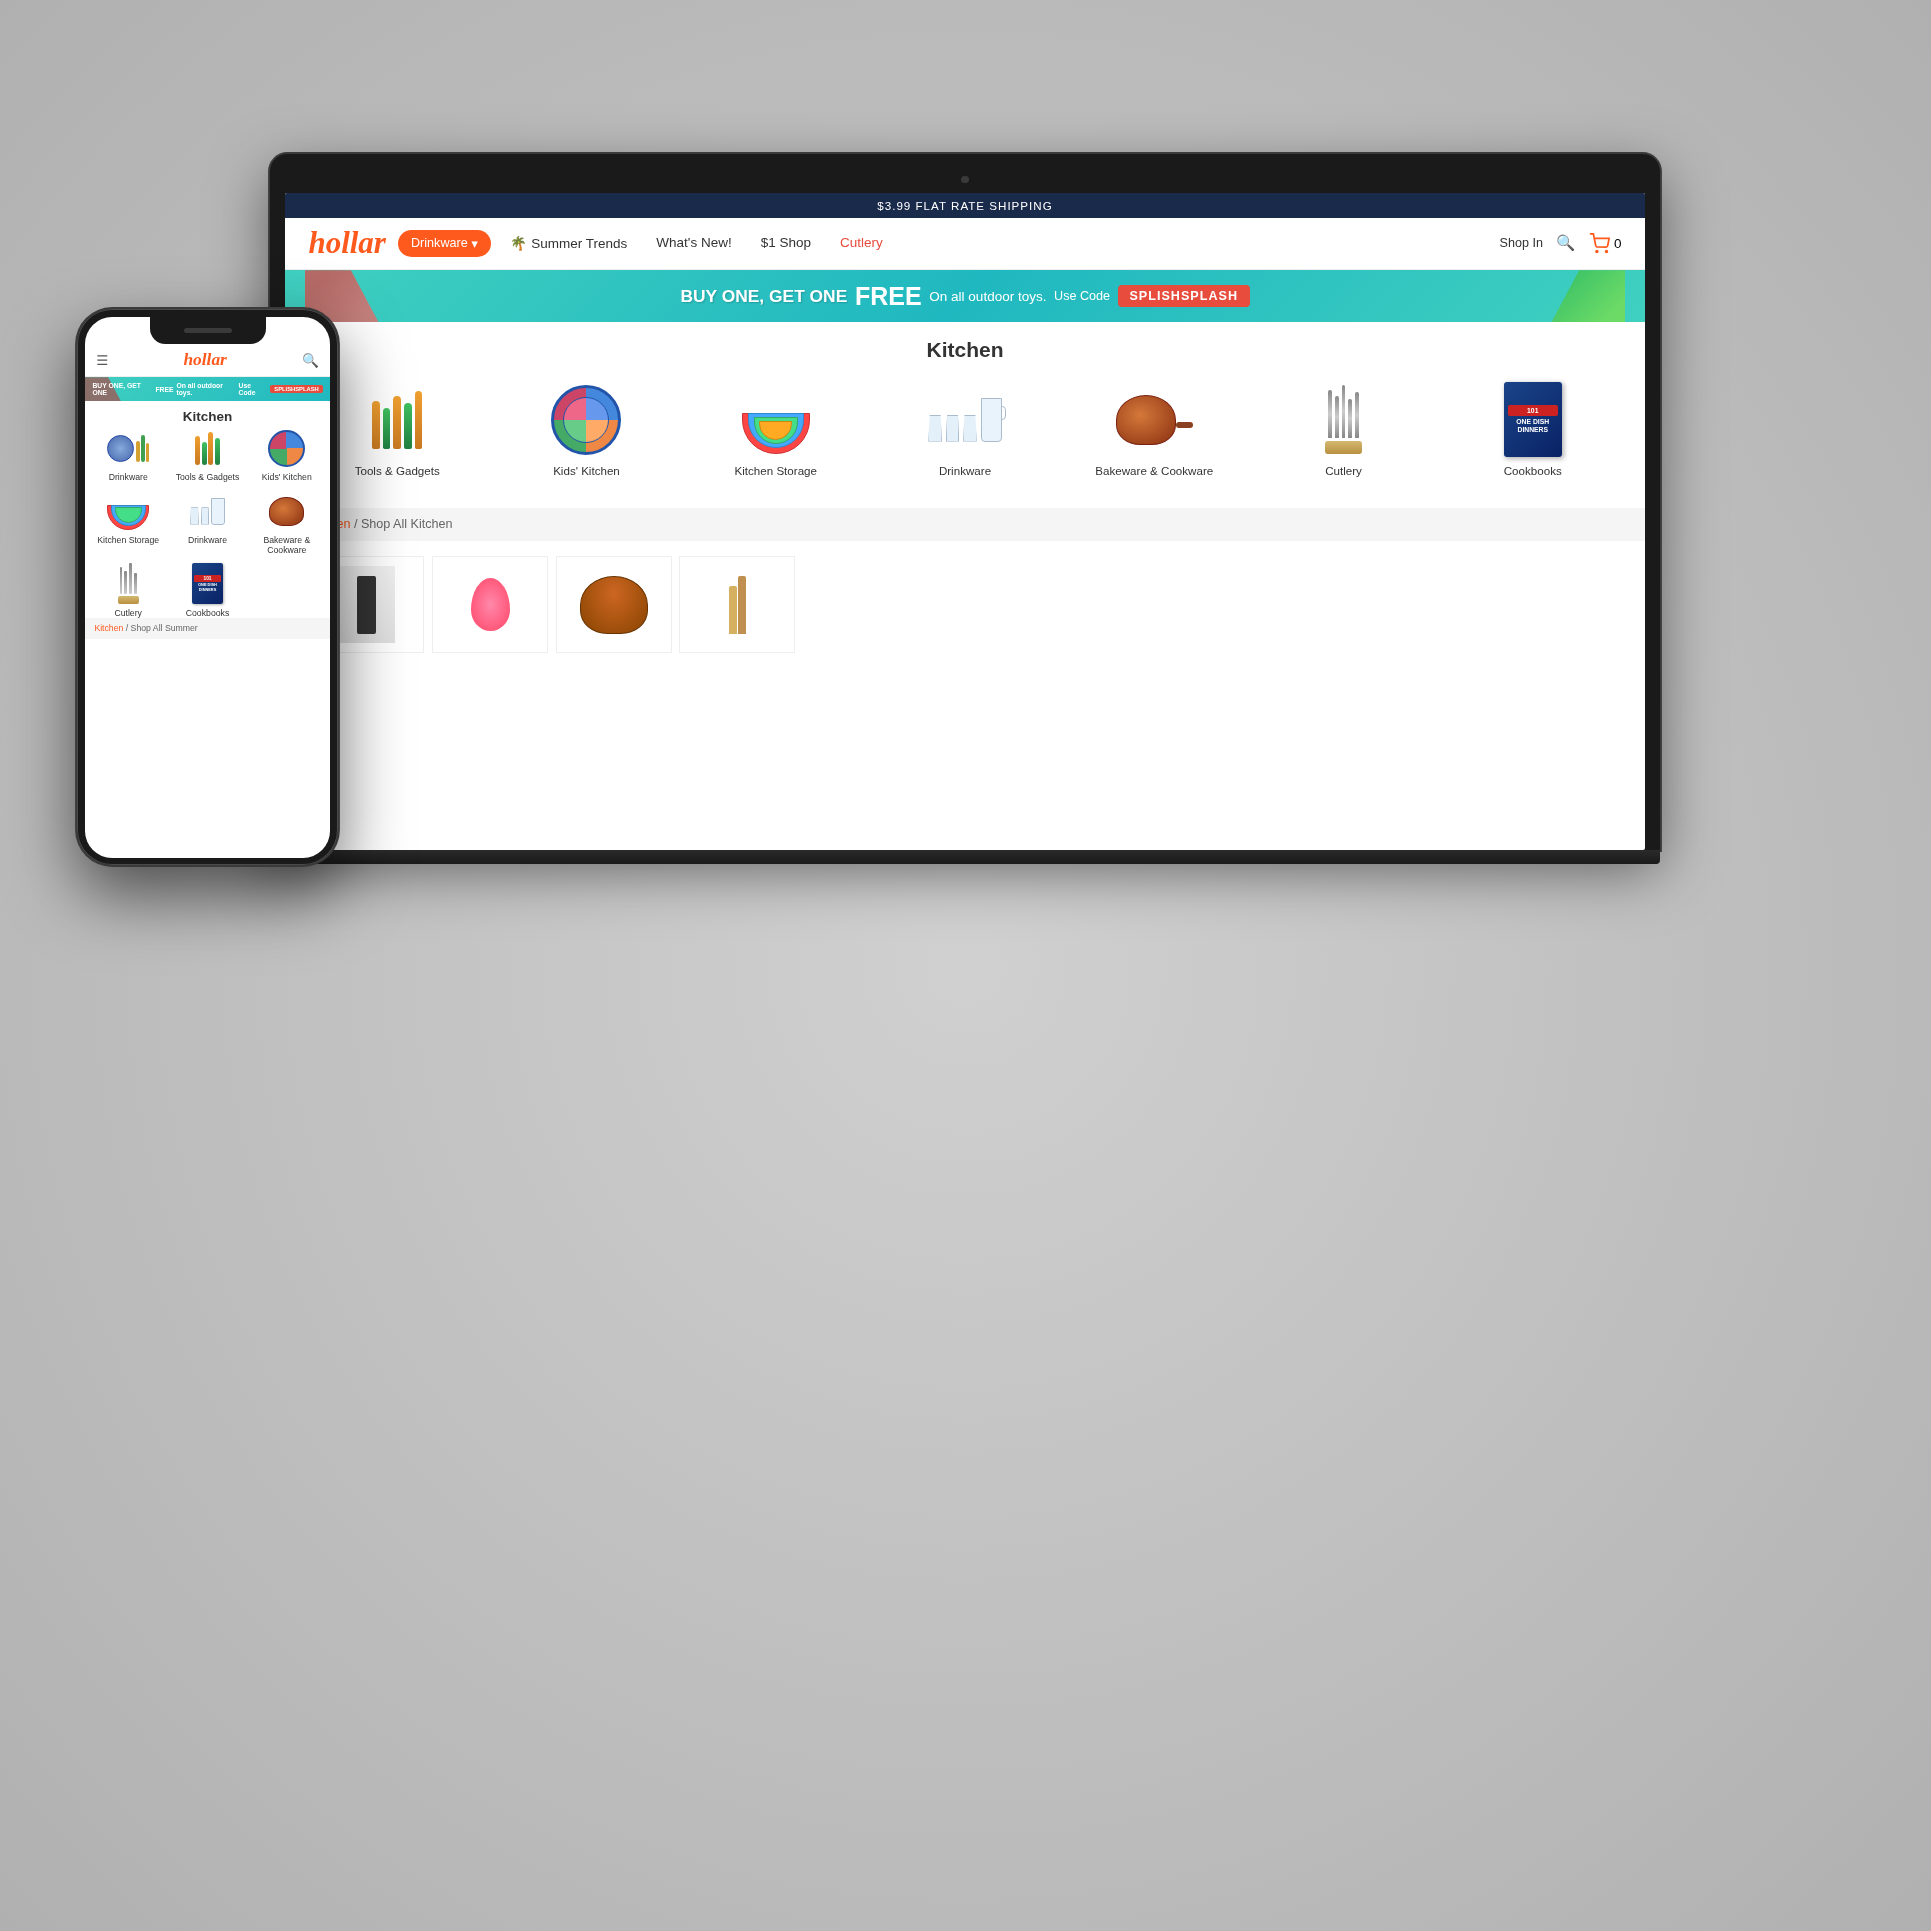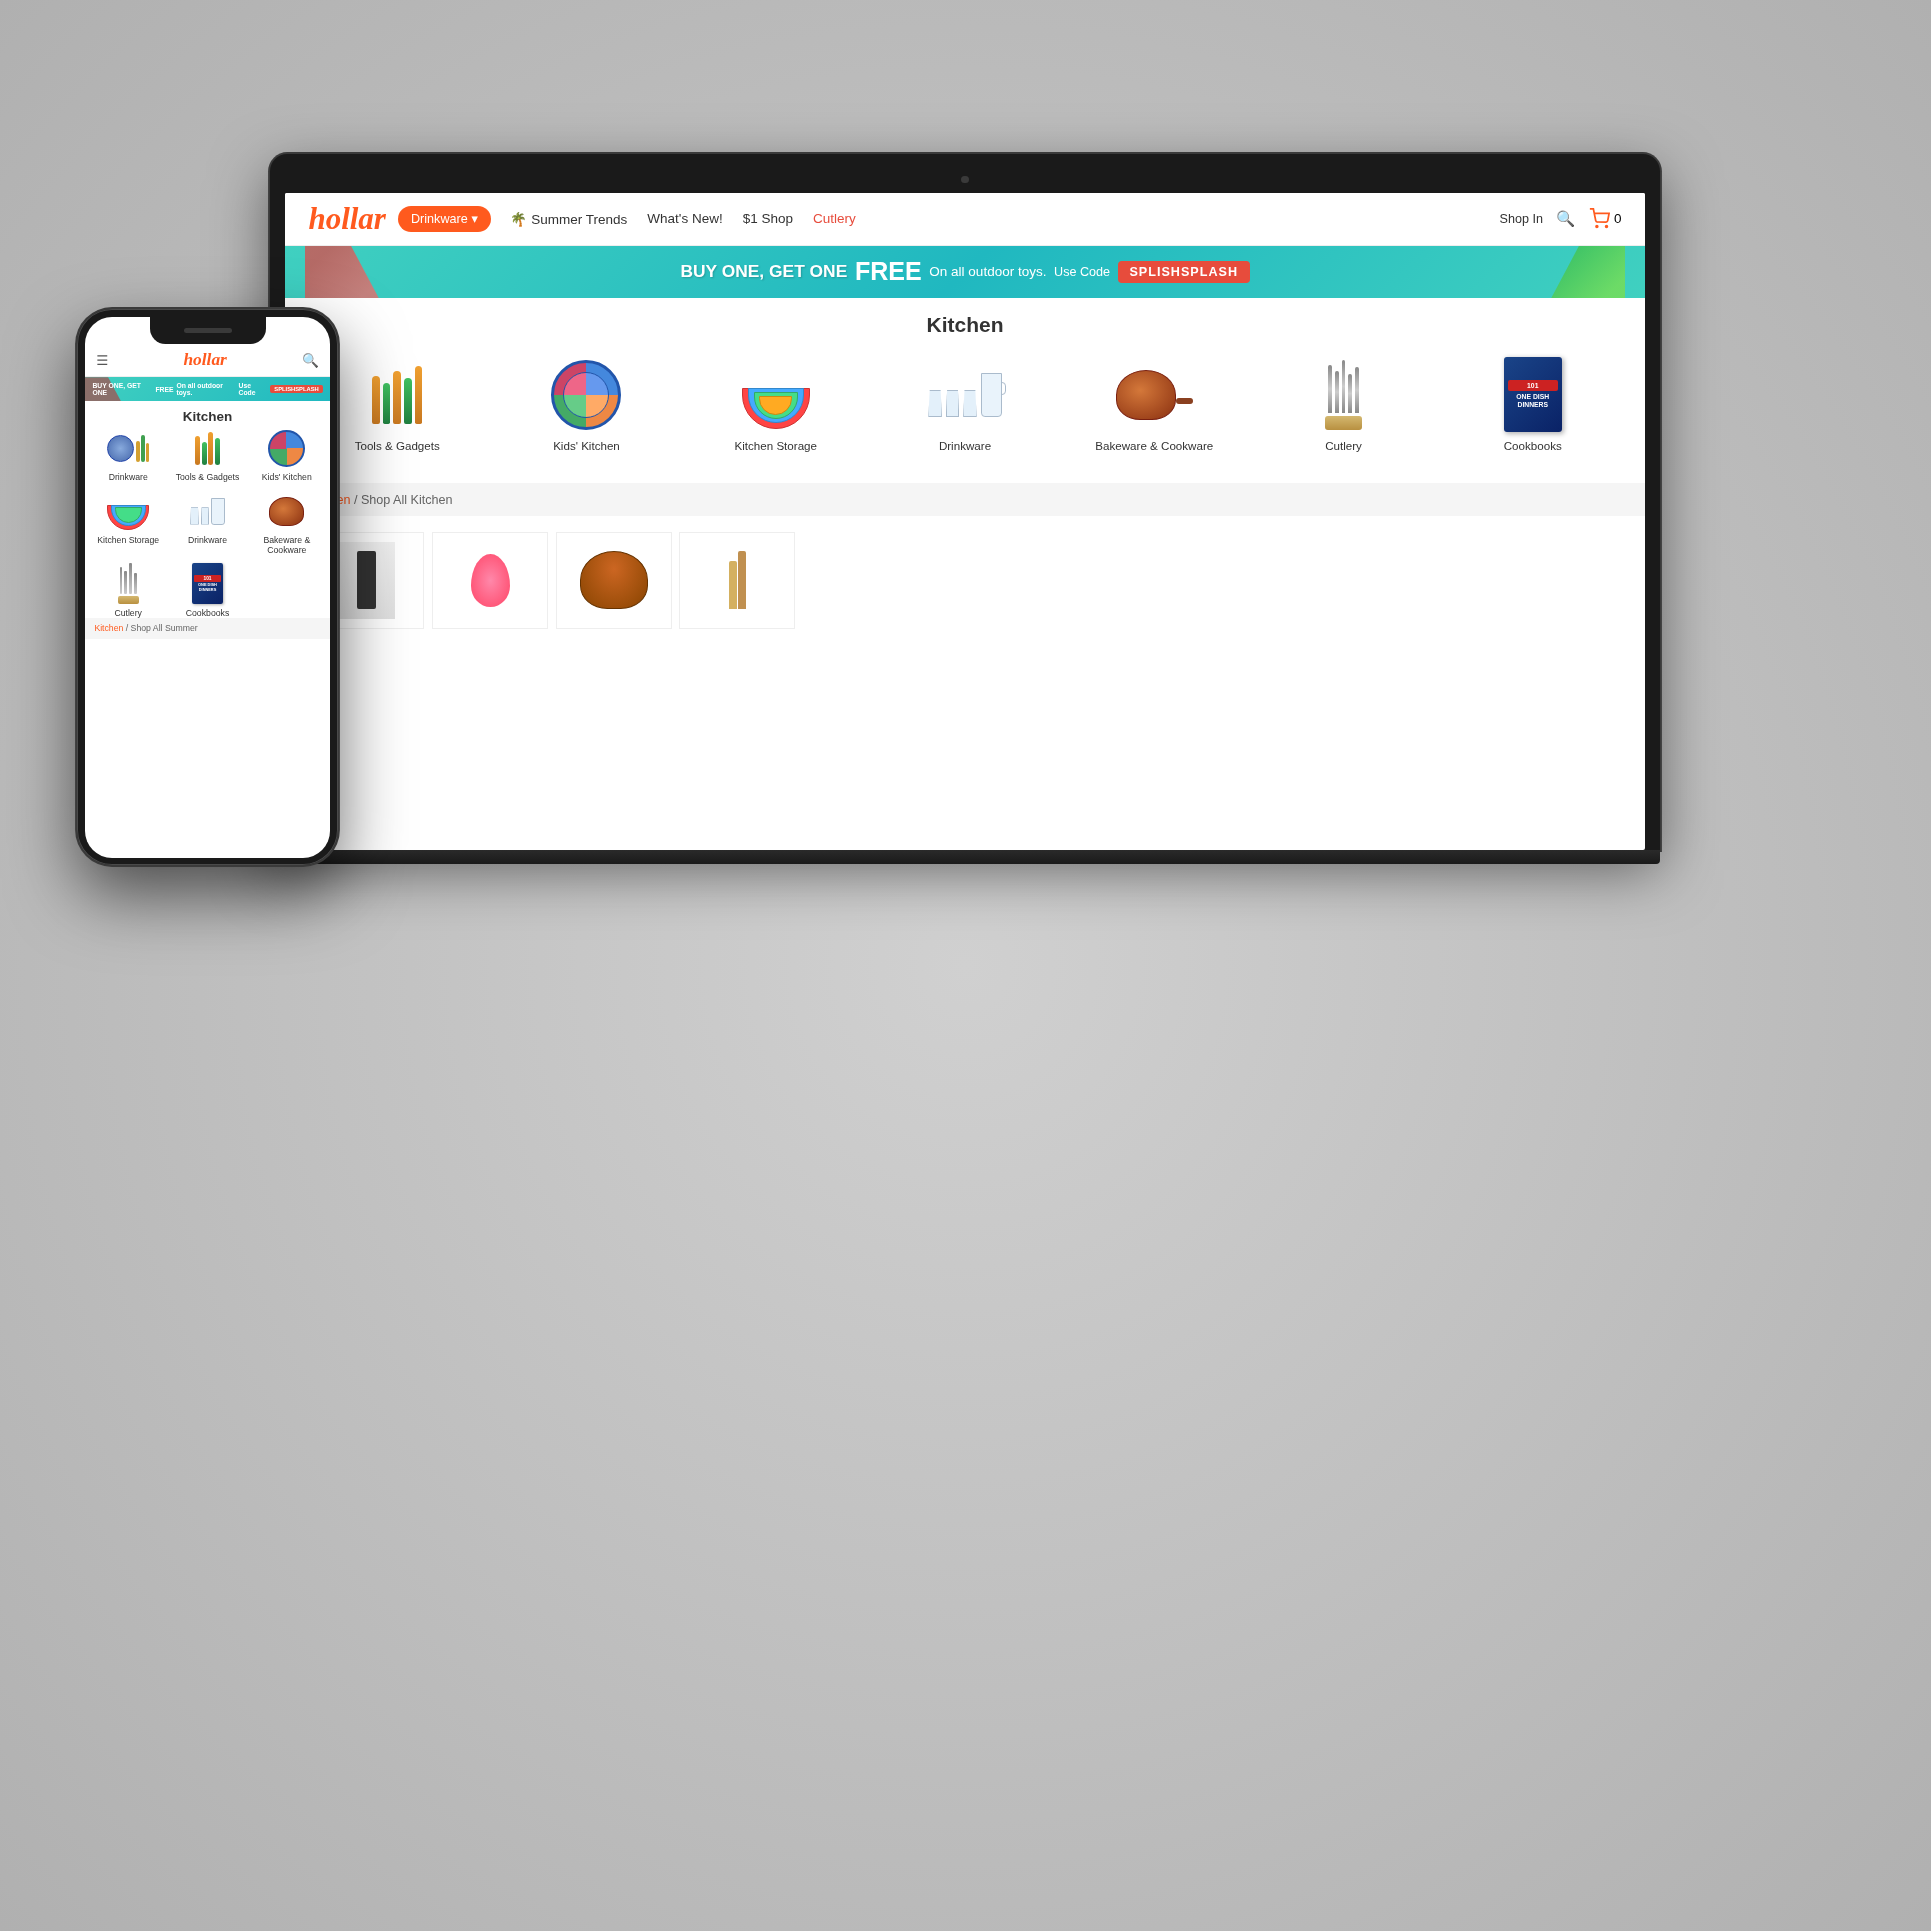--- a/index.html
+++ b/index.html
@@ -115,21 +115,21 @@
       border-radius: 19.3px;
       font-size: 12.6px;
       cursor: pointer;
       display: flex;
       align-items: center;
       gap: 3.9px;
     }
 
     .nav-items {
       display: flex;
-      gap: 20px;
+      gap: 29px;
       margin-left: 19.3px;
       font-size: 13.5px;
       color: #333;
       text-align: right;
     }
 
     .nav-item {
       cursor: pointer;
       white-space: nowrap;
     }
@@ -475,20 +475,23 @@
 
 <div class="scene">
 
   <div class="laptop">
     <div class="laptop-screen-outer">
       <div class="laptop-camera-bar">
         <div class="laptop-camera"></div>
       </div>
       <div class="laptop-screen">
 
+        <div class="site-top-bar">
+          <span>$3.99 FLAT RATE SHIPPING</span>
+        </div>
 
         <div class="site-header">
           <div class="hollar-logo">hollar</div>
           <button class="categories-btn">
             <span>Drinkware</span>
             <span>▾</span>
           </button>
           <nav class="nav-items">
             <span class="nav-item">🌴 Summer Trends</span>
             <span class="nav-item">What's New!</span>

